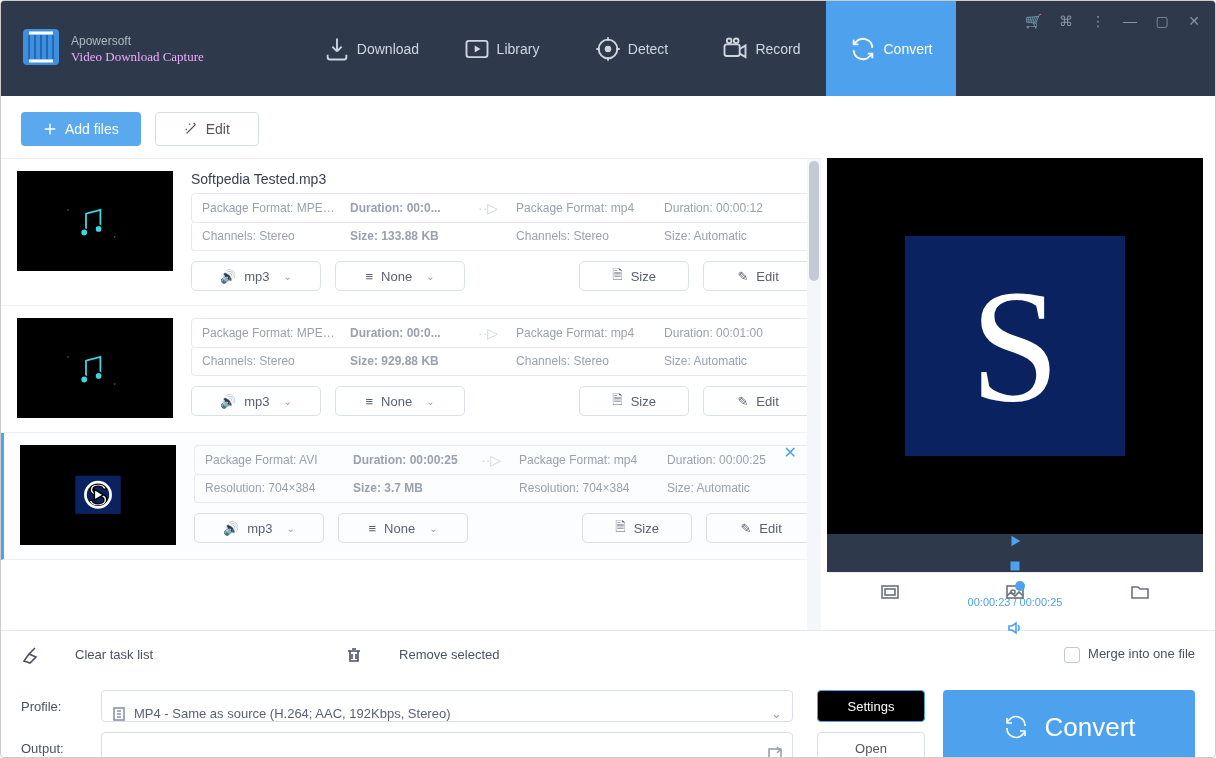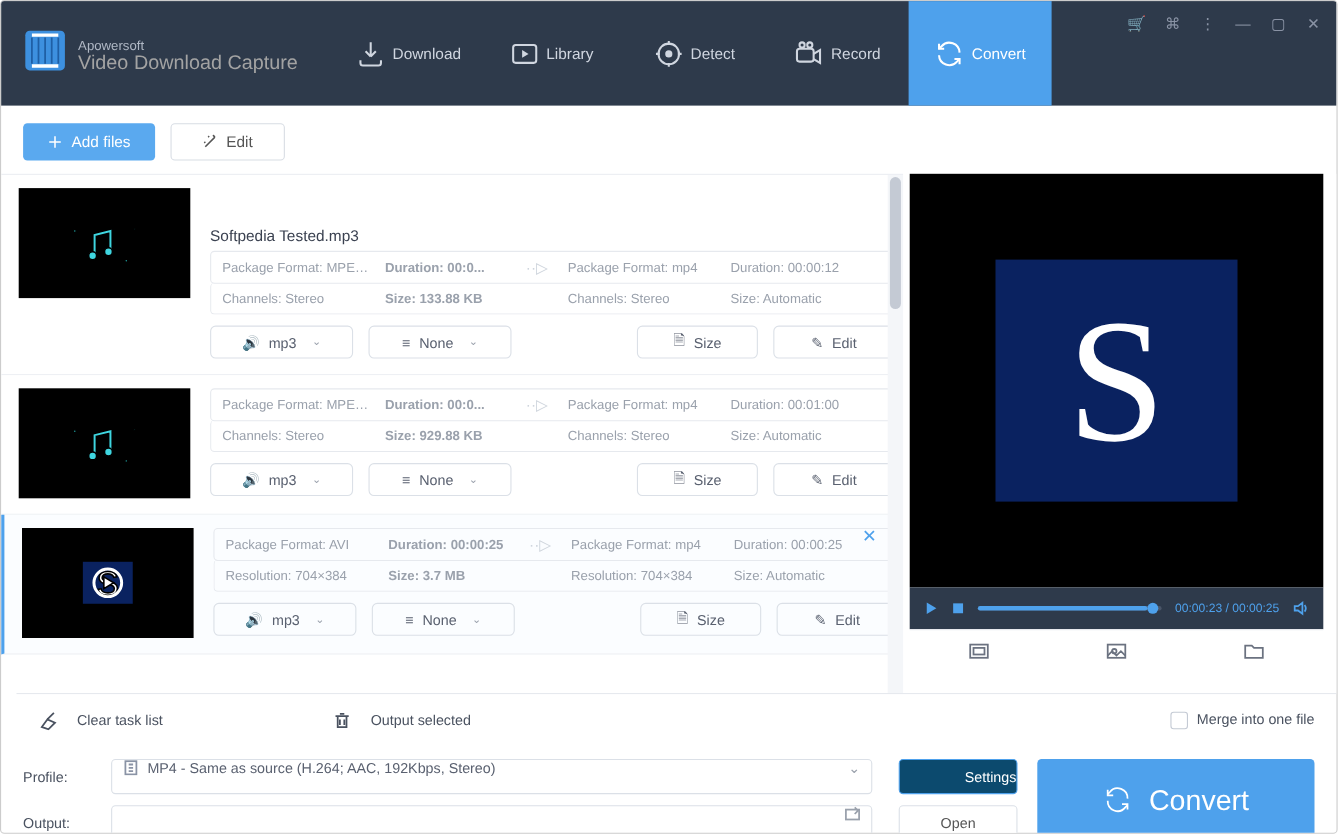--- a/index.html
+++ b/index.html
@@ -4,21 +4,21 @@
 <style>
 * { margin:0; padding:0; box-sizing:border-box; font-family:"Segoe UI",Arial,sans-serif; }
 body { background:#fff; width:1216px; height:758px; overflow:hidden; border:1px solid #ccc; border-radius:4px; }
 
 
 .titlebar { height:95px; background:#2e3a4b; display:flex; align-items:stretch; color:#c0c6d0; position:relative; }
 .logo-block { display:flex; align-items:center; gap:10px; padding-left:20px; width:305px; }
 .logo-icon { width:40px; }
 .brand { font-size:12px; line-height:16px; }
 .brand .prod { color:#b0b8c5; }
-.brand .app { color:#a3a3a3; font-size:18px; }
+.brand .app { color:#f0abfc; font-size:13px;font-family:Liberation Serif, serif; }
 
 .tabs { display:flex; flex:1; }
 .tab { flex:0 0 130px; display:flex; flex-direction:row; align-items:center; justify-content:center; gap:6px; color:#d0d6e0; font-size:14px; cursor:pointer; }
 .tab svg { width:28px; height:28px; }
 .tab.active { background:#4ea1ec; color:#fff; }
 
 .win-ctrls { position:absolute; right:12px; top:12px; display:flex; gap:14px; color:#8a93a5; }
 .win-ctrls span { width:18px; text-align:center; cursor:pointer; font-size:14px; }
 
 
@@ -33,55 +33,55 @@
 .scrollbar-fake { position:absolute; right:0; top:0; width:14px; height:100%; background:#f4f6f9; }
 .scrollbar-fake .thumb { position:absolute; left:2px; width:10px; background:#c4cad4; border-radius:5px; }
 
 .item { display:flex; gap:18px; padding:12px 16px 14px; border-bottom:1px solid #eef0f4; position:relative; }
 .item.selected { border-left:3px solid #4ea1ec; background:#fbfdff; }
 .thumb { width:156px; height:100px; background:#000; display:flex; align-items:center; justify-content:center; flex-shrink:0; }
 .thumb svg { width:90px; }
 .close-x { position:absolute; right:24px; top:10px; color:#4ea1ec; font-size:16px; cursor:pointer; }
 
 .info { flex:1; }
-.fname { font-size:14px; color:#3a4150; margin-bottom:6px;margin-top:35px; }
+.fname { font-size:14px; color:#3a4150; margin-bottom:6px; }
 .meta-row { display:flex; align-items:center; border:1px solid #e6e9ee; border-radius:4px; padding:6px 10px; font-size:12px; color:#9aa1ac; gap:10px; }
 .meta-col { width:138px; white-space:nowrap; overflow:hidden; text-overflow:ellipsis; }
 .meta-col.narrow { width:110px;font-weight:bold; }
 .arrow-sep { color:#cfd5dd; padding:0 8px; font-size:14px; }
 .ctl-row { display:flex; gap:14px; margin-top:10px; }
 .dd { border:1px solid #dbe0e7; border-radius:5px; height:30px; width:130px; display:flex; align-items:center; justify-content:center; gap:8px; font-size:13px; color:#5a6170; cursor:pointer; position:relative; }
 .dd .chev { color:#9aa1ac; font-size:10px; margin-left:6px; }
 .dd.mini { width:110px; }
 
 
 .preview { flex:1; background:#fff; display:flex; flex-direction:column; padding:0 12px 0 6px; }
 .video { height:376px; background:#000; display:flex; align-items:center; justify-content:center; }
 .video-inner { width:220px; height:220px; background:#0a2260; display:flex; align-items:center; justify-content:center; color:#fff; font-size:160px; font-family:Georgia,serif; }
-.player-bar { height:38px; background:#2e3a4b; display:flex; align-items:center; padding:0 12px; gap:12px; color:#4ea1ec; font-size:12px; }
+.player-bar { height:38px; background:#2e3a4b; display:flex; align-items:center; padding:0 12px; gap:12px; color:#4ea1ec; font-size:12px;flex-direction:column; }
 .player-bar .track { flex:1; height:4px; background:#4a5568; border-radius:2px; position:relative; }
 .player-bar .track .prog { position:absolute; left:0; top:0; bottom:0; width:92%; background:#4ea1ec; border-radius:2px; }
 .player-bar .track .knob { position:absolute; top:-3px; left:92%; width:10px; height:10px; background:#4ea1ec; border-radius:50%; }
 .prev-toolbar { height:44px; display:flex; justify-content:space-around; align-items:center; color:#6b7280; border-top:1px solid #eceef2; }
 .prev-toolbar span { cursor:pointer; font-size:18px; }
 
 
-.actionbar { display:flex; align-items:center; height:48px; border-top:1px solid #e6e9ee; padding:0 20px; gap:17px; font-size:13px; color:#4a5260;margin-left:14px; }
+.actionbar { display:flex; align-items:center; height:48px; border-top:1px solid #e6e9ee; padding:0 20px; gap:36px; font-size:13px; color:#4a5260; }
 .actionbar .sp { flex:1; }
 .chk { width:16px; height:16px; border:1px solid #c4cad4; border-radius:3px; display:inline-block; vertical-align:middle; margin-right:8px; }
 
 
 .bottom { padding:12px 20px 6px; font-size:13px; color:#4a5260; }
 .row { display:flex; align-items:center; gap:24px; margin-bottom:10px; }
 .row label { width:56px; }
-.sel-long { flex:1; border:1px solid #dbe0e7; border-radius:4px; height:32px; display:flex; align-items:flex-start; padding:0 10px; color:#5a6170; gap:8px; cursor:pointer; position:relative; }
+.sel-long { flex:1; border:1px solid #dbe0e7; border-radius:4px; height:32px; display:flex; align-items:flex-end; padding:0 10px; color:#5a6170; gap:8px; cursor:pointer; position:relative; }
 .sel-long .chev { position:absolute; right:10px; color:#9aa1ac; }
 .sel-long .fic { color:#8a93a5; }
 .btn-sm { width:108px; height:32px; border:1px solid #dbe0e7; border-radius:4px; background:#fff; color:#555; font-size:13px; cursor:pointer; }
-.btn-sm.blue { background:#0c4a6e; color:#fff; border-color:#4ea1ec;text-align:right; }
+.btn-sm.blue { background:#000000; color:#fff; border-color:#4ea1ec; }
 .btn-convert { width:252px; height:74px; background:#4ea1ec; color:#fff; border:none; border-radius:4px; font-size:26px; display:flex; align-items:center; justify-content:center; gap:14px; cursor:pointer; }
 
 .ic { display:inline-flex; }
 svg { stroke:currentColor; fill:none; stroke-width:1.6; }
 </style>
 </head>
 <body>
 
 <div class="titlebar">
   <div class="logo-block">
@@ -341,21 +341,21 @@
         <path d="M14 2l-6 6M8 8l-5 7 3 1 3 1 6-6z"></path>
       </svg>
     </span>
   <span style="cursor:pointer">Clear task list</span>
   <span style="width:120px"></span>
   <span class="ic">
       <svg viewBox="0 0 18 18" width="18" height="18">
         <path d="M3 5h12M5 5v10h8V5M7 3h4M7 8v5M11 8v5"></path>
       </svg>
     </span>
-  <span style="cursor:pointer">Output selected</span>
+  <span style="cursor:pointer">Remove selected</span>
   <span class="sp"></span>
   <span><span class="chk"></span><span>Merge into one file</span></span>
 </div>
 
 <div class="bottom">
   <div style="display:flex;gap:18px;align-items:flex-start">
     <div style="flex:1">
       <div class="row">
         <label>Profile:</label>
         <div class="sel-long">

